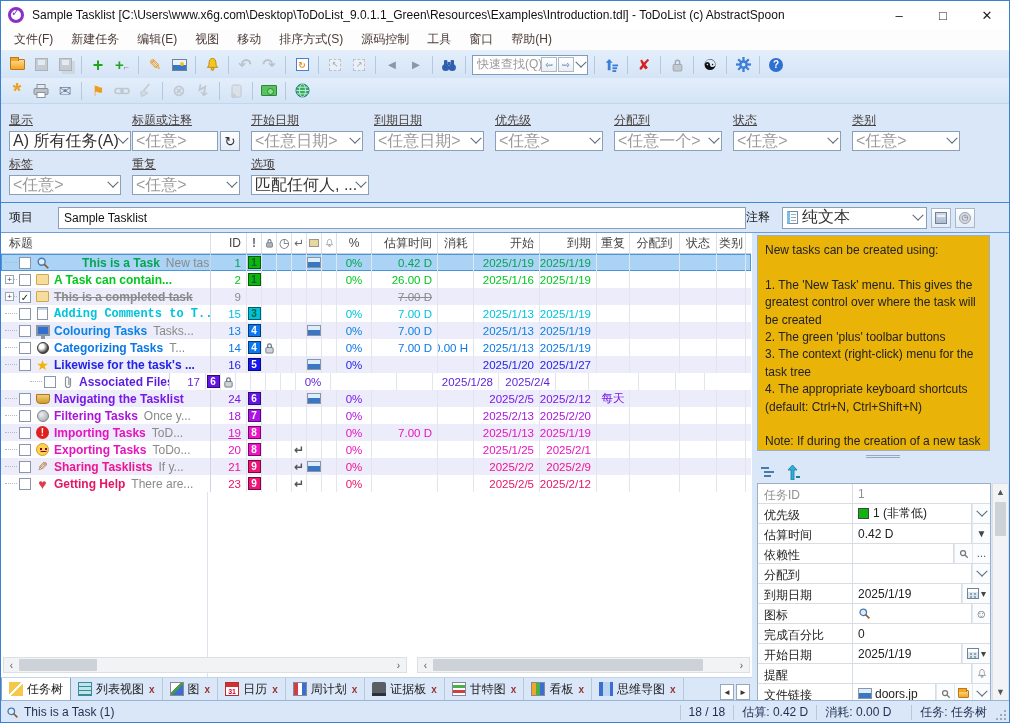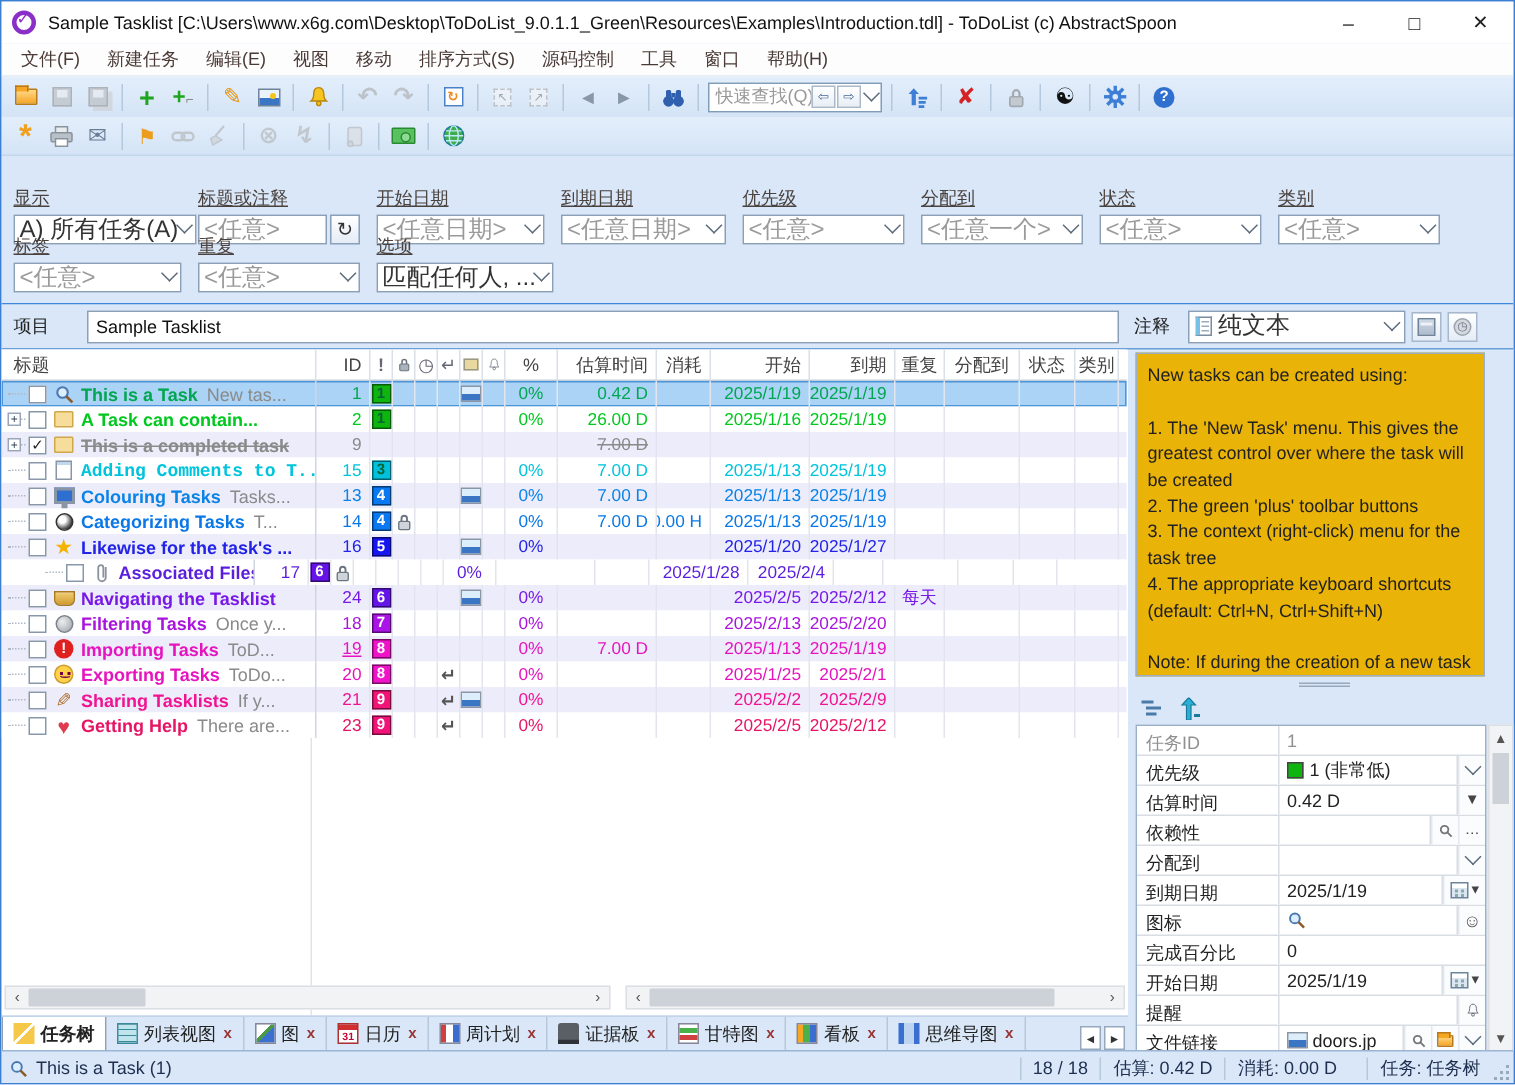--- a/index.html
+++ b/index.html
@@ -49,21 +49,21 @@
 .flabel{display:inline-block;text-decoration:underline;color:#4a423e;margin-bottom:2px;font-size:12px}
 .fcombo{display:flex;align-items:center;height:20px;background:#fff;border:1px solid #8aa0b8;padding:0 3px}
 .fval{flex:1;white-space:nowrap;overflow:hidden;font-size:16px}
 .fval.gray{color:#9a9a9a}
 .chev{width:8px;height:8px;border-right:1.5px solid #5a6a7a;border-bottom:1.5px solid #5a6a7a;transform:rotate(45deg) translate(-2px,-2px);flex:0 0 auto}
 .frefresh{width:20px;height:20px;border:1px solid #8aa0b8;background:linear-gradient(#fff,#e4ecf6);display:flex;align-items:center;justify-content:center;color:#333;margin-left:2px;font-size:13px}
 
 .projrow{position:absolute;left:0;top:202px;width:100%;height:29px;display:flex;align-items:center;background:#d9e7f8}
 .projlabel{width:57px;padding-left:8px;color:#222}
 .projinput{width:688px;height:22px;background:#fff;border:1px solid #8aa0b8;display:flex;align-items:center;padding-left:5px;color:#111}
-.cmlabel{margin-left:10px;width:36px;color:#222}
+.cmlabel{width:36px;color:#222}
 .cmcombo{width:145px;height:22px;background:#fff;border:1px solid #8aa0b8;display:flex;align-items:center;padding:0 4px}
 .csnote{width:11px;height:13px;background:#fff;border:1px solid #7a8aa0;border-left:3px solid #79c0e8;margin-right:4px;position:relative}
 .csnote::before{content:"";position:absolute;left:1px;top:2px;right:1px;height:1px;background:#9ab;box-shadow:0 3px #9ab,0 6px #9ab}
 .cmbtn{width:20px;height:20px;margin-left:4px;border:1px solid #a8b8cc;background:linear-gradient(#fff,#e4ecf6);display:flex;align-items:center;justify-content:center}
 .csgrid{width:12px;height:12px;border:1px solid #6f839a;background:linear-gradient(#cfd8e4,#aebccc);position:relative}
 .csgrid::before{content:"";position:absolute;left:1px;top:2px;right:1px;height:2px;background:#eef2f8}
 .csclockbtn{width:12px;height:12px;border-radius:50%;border:1px solid #9aa4b0;background:#d4d9e0;color:#778;font-size:8px;display:flex;align-items:center;justify-content:center}
 
 .main{position:absolute;left:0;top:231px;width:751px;height:445px;background:#fff;border-top:1px solid #6b9fd8}
 .thead{position:absolute;left:0;top:0;height:21px;width:750px;display:flex;background:#fff;border-bottom:1px solid #c4cedc}
@@ -119,21 +119,21 @@
 .abtn{width:18px;height:100%;display:flex;align-items:center;justify-content:center;border-left:1px solid #e4e8ee;background:#fbfcfe;color:#444;font-size:10px}
 .swatch{width:11px;height:11px;border:1px solid #444;margin-right:4px;flex:0 0 auto}
 .vscroll{position:absolute;right:2px;top:250px;width:17px;height:218px;background:#f2f3f5;border:1px solid #dcdfe4}
 .vsarr{height:16px;display:flex;align-items:center;justify-content:center;color:#555;font-size:9px}
 .vsthumb{position:absolute;left:2px;top:18px;width:11px;height:34px;background:#cdd2d9}
 .caldot{width:12px;height:11px;border:1px solid #6f839a;background:linear-gradient(#fff 30%,#dce6f2 30%);position:relative;margin-right:2px}
 .caldot::before{content:"";position:absolute;left:2px;top:4px;width:2px;height:2px;background:#8aa;box-shadow:4px 0 #8aa,0 3px #8aa,4px 3px #8aa}
 
 .tabbar{position:absolute;left:0;top:676px;width:751px;height:23px;background:#d9e7f8;display:flex;align-items:flex-end;border-top:1px solid #c2d4ea;overflow:hidden}
 .tab{height:22px;display:flex;align-items:center;padding:0 7px;border-right:1px solid #b8c8dc;color:#222;white-space:nowrap}
-.tab.active{background:#fff;border:1px solid #8ca0b8;border-bottom:none;font-weight:bold;height:23px}
+.tab.active{background:#fff;border:1px solid #8ca0b8;border-bottom:none;font-weight:normal;height:23px}
 .tabx{margin-left:5px;color:#993333;font-weight:bold;font-size:10px}
 .tabicon{width:14px;height:14px;margin-right:4px;flex:0 0 auto;position:relative}
 .ti-tree{background:linear-gradient(135deg,#f5c84a 45%,transparent 45%),linear-gradient(315deg,#f5c84a 45%,transparent 45%)}
 .ti-list{border:1px solid #3a8a9a;background:repeating-linear-gradient(#bfe4ec 0 3px,#3a8a9a 3px 4px)}
 .ti-chart{border:1px solid #889;background:linear-gradient(135deg,#fff 40%,#4a9a4a 40%,#4a9a4a 55%,#3a6fd0 55%)}
 .ti-cal{border:1px solid #b03030;background:linear-gradient(#d03030 30%,#fff 30%);font-size:7px;color:#c03;display:flex;align-items:flex-end;justify-content:center;font-weight:bold}
 .ti-week{border:1px solid #889;background:linear-gradient(90deg,#d04040 30%,#fff 30%,#fff 65%,#3a6fd0 65%)}
 .ti-board{background:#5a5f66;border-radius:2px 2px 0 0;border-bottom:3px solid #2e3238}
 .ti-gantt{border:1px solid #889;background:linear-gradient(#fff 20%,#4ab04a 20%,#4ab04a 45%,#fff 45%,#fff 60%,#d04040 60%,#d04040 85%,#fff 85%)}
 .ti-kanban{background:linear-gradient(90deg,#f5a623 30%,#4ab04a 30%,#4ab04a 65%,#3a6fd0 65%);border:1px solid #889}
@@ -346,21 +346,21 @@
       <span class="tbtn">
         <svg width="15" height="15" viewBox="0 0 16 16">
           <circle cx="8" cy="8" r="7" fill="#3fae49" stroke="#1c7c94"></circle>
           <ellipse cx="8" cy="8" rx="3.2" ry="7" fill="none" stroke="#bfe8ff"></ellipse>
           <path d="M1.3 8h13.4 M2.5 4.5h11 M2.5 11.5h11" stroke="#bfe8ff" fill="none"></path>
         </svg>
       </span>
     </div>
 
   <div class="filters">
-    <div class="frow" id="frow1" style="top:20px">
+    <div class="frow" id="frow1" style="top:8px">
         <div class="fgroup" style="width: 112px;"><div class="flabel">显示</div><div style="display: flex;">
             <div class="fcombo" style="flex: 1 1 0%;">
               <span class="fval">A)  所有任务(A)</span>
               <span class="chev"></span>
             </div>
           </div></div>
         <div class="fgroup" style="width: 108px;"><div class="flabel">标题或注释</div><div style="display: flex;">
             <div class="fcombo" style="flex: 1 1 0%;">
               <span class="fval gray">&lt;任意&gt;</span>
             </div>
@@ -484,21 +484,21 @@
         <div class="trow sel">
           <div class="titlecell" style="width: 210px;">
             <span class="gutter"></span>
             <span class="cb"></span>
             <span class="ricon">
               <svg width="14" height="14" viewBox="0 0 16 16">
                 <circle cx="6.5" cy="6.5" r="4" fill="#dceefc" stroke="#4a78b0" stroke-width="1.6"></circle>
                 <line x1="9.5" y1="9.5" x2="14" y2="14" stroke="#8a5c28" stroke-width="2"></line>
               </svg>
             </span>
-            <span class="ttext" style="color: rgb(0, 166, 81);">This is a Task</span>
+            <span class="ttext" style="color: rgb(0, 166, 81); margin-left: 28px;">This is a Task</span>
             <span class="tsuffix">New tas...</span>
           </div>
           <div class="td" style="width: 36px; color: rgb(0, 166, 81);">1</div>
           <div class="td c" style="width: 15px;">
             <span class="pribox" style="background: rgb(15, 181, 15); color: rgb(0, 102, 51);">1</span>
           </div>
           <div class="td c" style="width: 15px;"></div>
           <div class="td c" style="width: 15px;"></div>
           <div class="td c" style="width: 15px;"></div>
           <div class="td c" style="width: 15px;">

